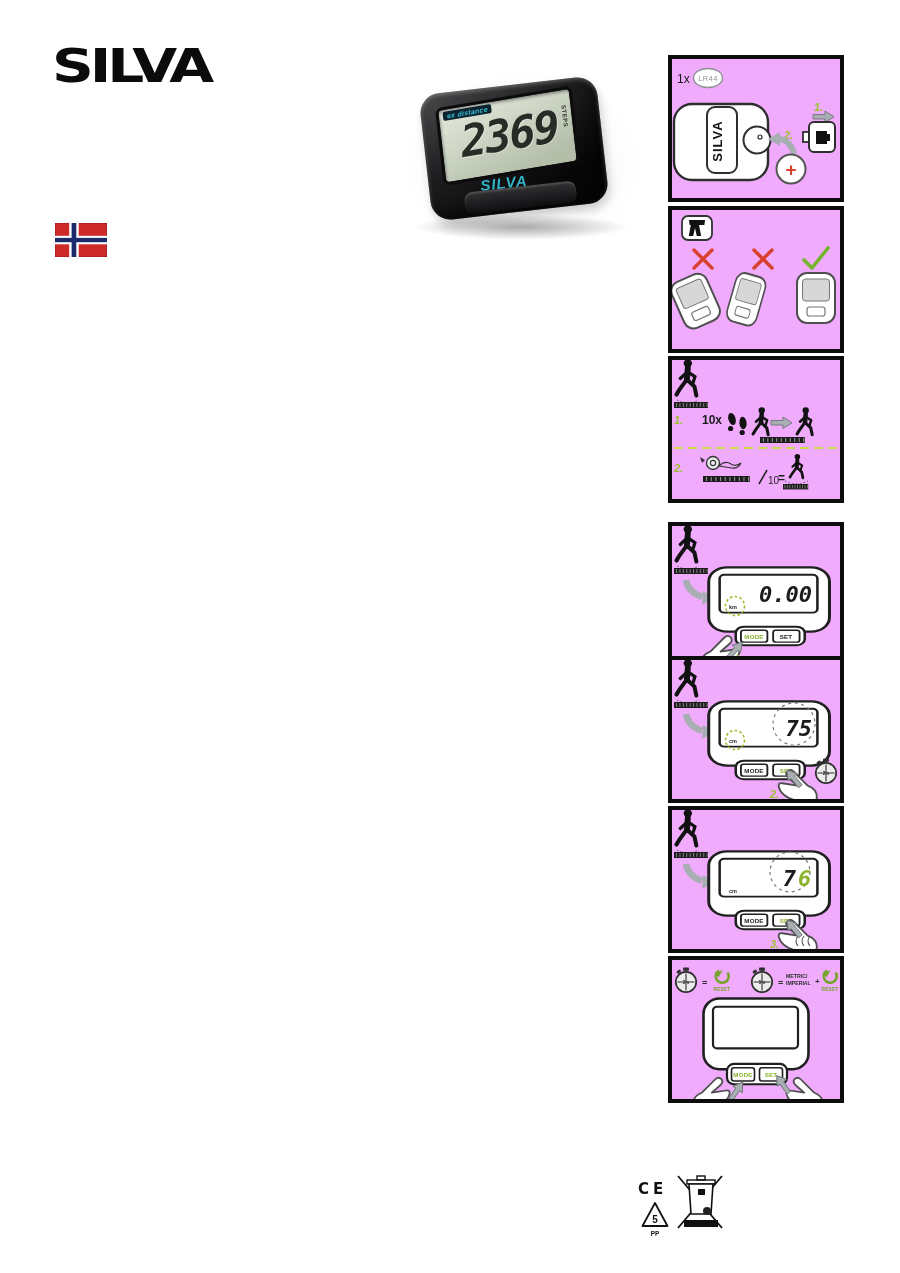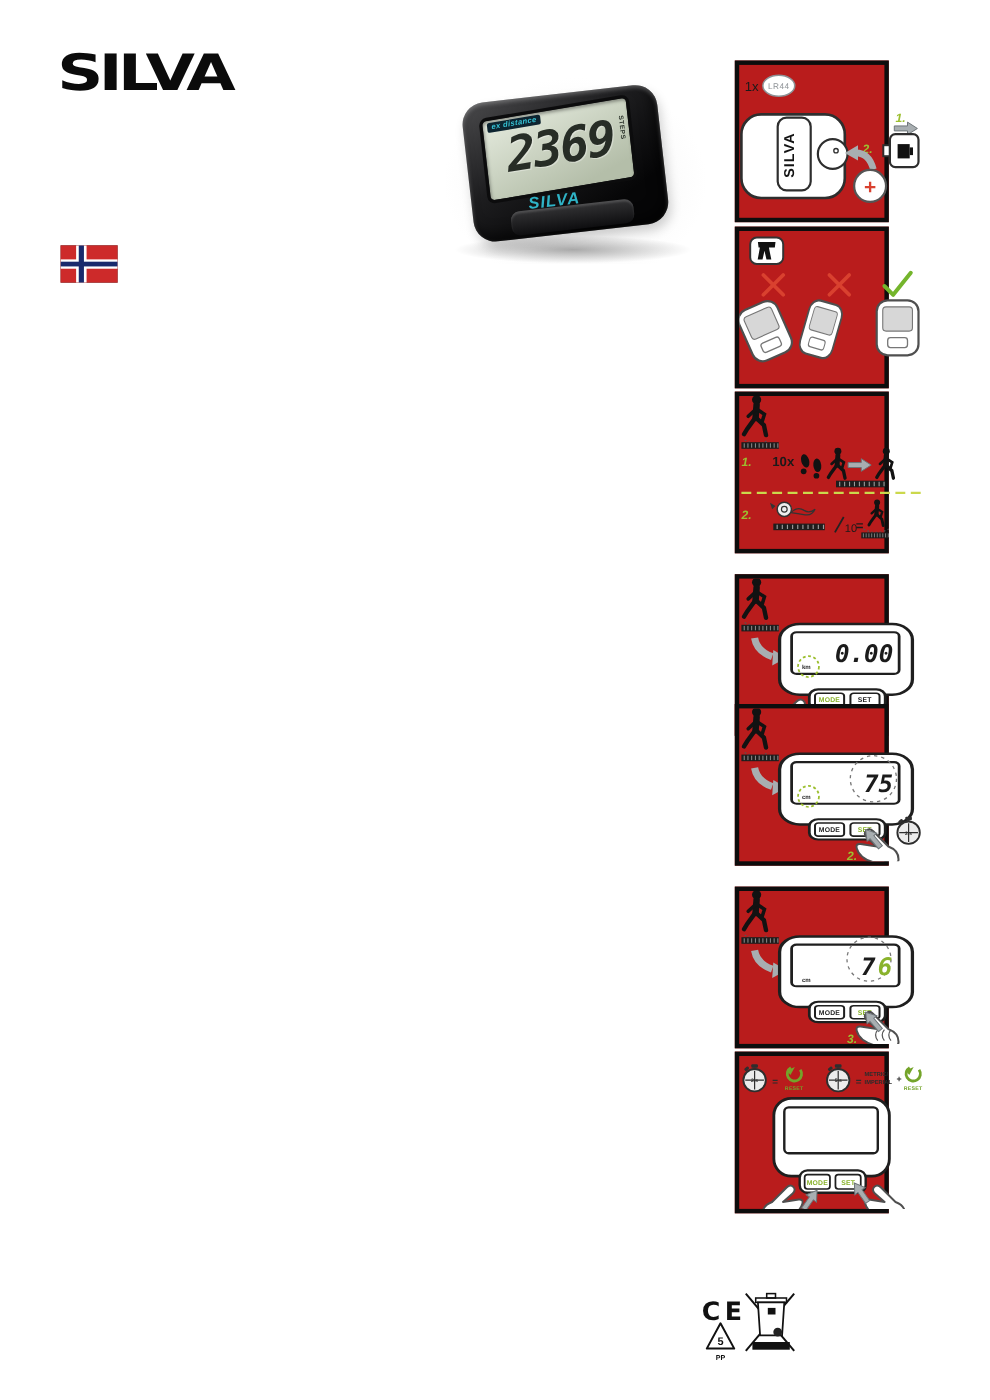--- a/index.html
+++ b/index.html
@@ -32,42 +32,42 @@
   .unit-vert{position:absolute;right:4px;top:15px;writing-mode:vertical-rl;font-size:6px;
        font-weight:bold;color:#2c332b;letter-spacing:.5px;}
   .dev-brand{position:absolute;left:0px;width:150px;top:88px;text-align:center;color:#2fb3c6;
        font-weight:bold;font-style:italic;font-size:15px;letter-spacing:1px;}
   .dev-clip{position:absolute;left:34px;right:32px;bottom:3px;height:22px;border-radius:8px;
        background:linear-gradient(#323234,#0e0e10);box-shadow:inset 0 2px 2px rgba(255,255,255,.15);}
   .photo-shadow{position:absolute;left:16px;bottom:0px;width:224px;height:26px;
        background:radial-gradient(ellipse at center,rgba(0,0,0,.32),rgba(0,0,0,0) 68%);}
 
   
-  .panel{position:absolute;left:668px;width:140px;height:147px;border:4px solid #0d0d0d;
-         background:#b91c1c;box-sizing:border-box;}
+  .panel{position:absolute;left:668px;width:176px;height:147px;border:4px solid #0d0d0d;
+         background:#f0abfc;box-sizing:border-box;}
   .panel svg{display:block;}
 
   
   text{font-family:"Liberation Sans",sans-serif;}
   .t-step{font-style:italic;font-weight:bold;font-size:11px;fill:#9cbf2f;}
   .t-plain{font-size:12px;fill:#1a1a1a;}
   .t-gray{font-size:7.5px;fill:#8d9296;letter-spacing:.4px;}
   .t-lcd{font-family:"DejaVu Sans Mono",monospace;font-weight:bold;font-style:italic;fill:#1b1b1b;}
   .t-btn{font-weight:bold;font-size:6.2px;letter-spacing:.2px;}
   .g{fill:#8ab32c;} .k{fill:#1f1f1f;}
   .t-tiny{font-weight:bold;font-size:5.5px;fill:#1f1f1f;}
   .t-micro{font-weight:bold;font-size:4.6px;fill:#2e2e2e;}
   .t-reset{font-weight:bold;font-size:4.8px;fill:#74a42a;letter-spacing:.2px;}
   .t-metric{font-weight:bold;font-size:5.2px;fill:#2c2c2c;}
   .t-eq{font-weight:bold;font-size:9px;fill:#2c2c2c;}
   .t-plusred{font-weight:bold;font-size:19px;fill:#d9412f;}
 
   
   .ce{position:absolute;left:638px;top:1180px;font-family:"DejaVu Sans",sans-serif;
-      font-weight:bold;font-size:23px;letter-spacing:4px;color:#111;}
+      font-weight:bold;font-size:15px;letter-spacing:4px;color:#111;}
   .resin{position:absolute;left:640px;top:1201px;}
   .weee{position:absolute;left:672px;top:1170px;}
 </style>
 </head>
 <body>
 
 <div class="page">
 
   <svg style="position:absolute;width:0;height:0;overflow:hidden" aria-hidden="true">
     <defs>
@@ -287,21 +287,21 @@
       <g transform="translate(28,106) scale(1.15)">
           <use href="#sym-hand"></use>
         </g>
       <g transform="translate(52,128) rotate(-48)">
           <use href="#sym-arrow"></use>
         </g>
       <text x="62" y="137" class="t-step">1.</text>
     </svg>
   </div>
 
-  <div class="panel" style="top:640px">
+  <div class="panel" style="top:656px">
     <svg width="168" height="139" viewBox="0 0 168 139">
       <g>
           <use href="#sym-header"></use>
         </g>
       <g transform="translate(35,40) scale(1.15,0.88)">
           <use href="#sym-device"></use>
         </g>
       <circle cx="122" cy="64" r="21" fill="none" stroke="#777" stroke-width="1.2" stroke-dasharray="3,3.6"></circle>
       <text x="140" y="76" text-anchor="end" class="t-lcd" style="font-size:22px">75</text>
       <circle cx="63" cy="80" r="9.5" fill="none" stroke="#9cbf2f" stroke-width="1.6" stroke-dasharray="2.6,2.3"></circle>

